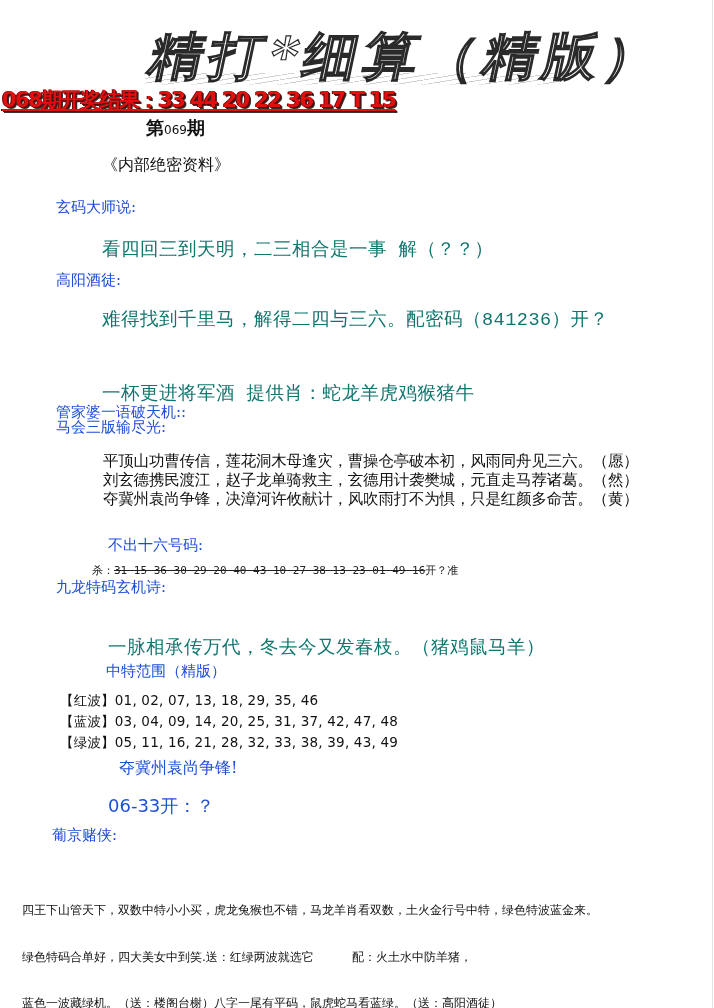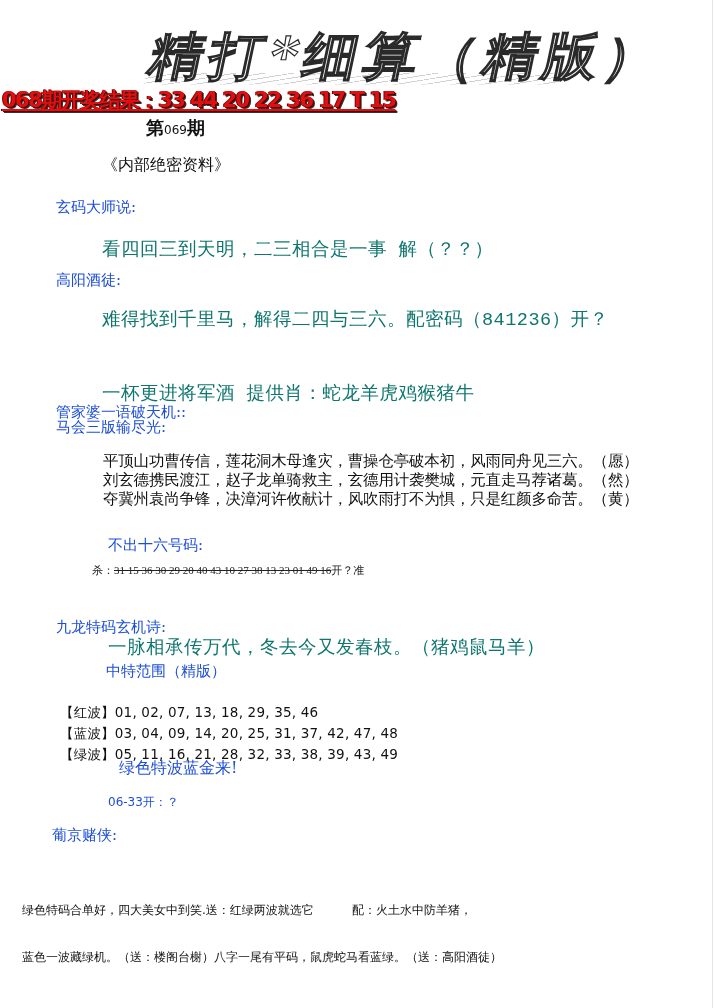--- a/index.html
+++ b/index.html
@@ -32,21 +32,21 @@
   }
 
   .issue { left: 146px; top: 116px; font-family: "DejaVu Sans", sans-serif; font-weight: bold; font-size: 18px; color: #111; }
   .issue .num { font-weight: normal; font-size: 12px; }
 
   .sect-title { font-size: 16px; color: #111; }
   .label { font-size: 15px; color: #1d4ed8; }
   .big { font-size: 18.5px; color: #0f766e; font-family: Liberation Mono, monospace; letter-spacing: 0.5px; }
   .poem { font-size: 15.5px; line-height: 19px; color: #111; font-family: "DejaVu Sans", sans-serif; letter-spacing: -0.2px; }
   .kill { font-size: 11px; font-family: "DejaVu Sans Mono", monospace; color: #222; }
-  .kill .struck { text-decoration: line-through; text-decoration-thickness: 1px; font-family: Liberation Serif, serif; }
+  .kill .struck { text-decoration: line-through; text-decoration-thickness: 1px; }
   .waves { font-size: 13.5px; line-height: 21px; color: #111; font-family: "DejaVu Sans", sans-serif; letter-spacing: 0.2px; }
   .waves .tag { font-family: "DejaVu Serif", serif; }
   .small { font-size: 12px; line-height: 15.5px; color: #111; font-family: "DejaVu Sans", sans-serif; }
 </style>
 </head>
 <body>
 
 <div class="page-border"></div>
 
 <div class="abs title-art">
@@ -76,30 +76,31 @@
   <div>平顶山功曹传信，莲花洞木母逢灾，曹操仓亭破本初，风雨同舟见三六。（愿）</div>
   <div>刘玄德携民渡江，赵子龙单骑救主，玄德用计袭樊城，元直走马荐诸葛。（然）</div>
   <div>夺冀州袁尚争锋，决漳河许攸献计，风吹雨打不为惧，只是红颜多命苦。（黄）</div>
 </div>
 <div class="abs label" style="left:108px; top:514px;margin-top:22px;">不出十六号码:</div>
 
 <div class="abs kill" style="left:92px; top:563px;">
   <span>杀：</span><span class="struck">31 15 36 30 29 20 40 43 10 27 38 13 23 01 49 16</span><span>开？准</span>
 </div>
 
-<div class="abs label" style="left:56px; top:618px;text-align:center;">九龙特码玄机诗:</div>
+<div class="abs label" style="left:56px; top:578px;text-align:center;">九龙特码玄机诗:</div>
 <div class="abs big" style="left:108px; top:634px;">一脉相承传万代，冬去今又发春枝。（猪鸡鼠马羊）</div>
 <div class="abs label" style="left:106px; top:662px;">中特范围（精版）</div>
 
-<div class="abs waves" style="left:60px; top:690px;margin-top:12px;">
+<div class="abs waves" style="left:60px; top:690px;">
   <div><span class="tag">【红波】</span><span>01, 02, 07, 13, 18, 29, 35, 46</span></div>
   <div><span class="tag">【蓝波】</span><span>03, 04, 09, 14, 20, 25, 31, 37, 42, 47, 48</span></div>
   <div><span class="tag">【绿波】</span><span>05, 11, 16, 21, 28, 32, 33, 38, 39, 43, 49</span></div>
 </div>
 
-<div class="abs label" style="left:119px; top:758px; font-size:16px;">绿色特波蓝金来!</div>
-<div class="abs label" style="left:108px; top:794px; font-family:'DejaVu Sans', sans-serif; font-size:12px;">06-33开：？</div>
+<div class="abs label" style="left:119px; top:758px; font-size:16px;">夺冀州袁尚争锋!</div>
+<div class="abs label" style="left:108px; top:794px; font-family:'DejaVu Sans', sans-serif; font-size:18px;">06-33开：？</div>
 
 <div class="abs label" style="left:52px; top:826px;">葡京赌侠:</div>
 <div class="abs small" style="left:22px; top:872px; white-space:pre;">
+  <div>四王下山管天下，双数中特小小买，虎龙兔猴也不错，马龙羊肖看双数，土火金行号中特，绿色特波蓝金来。</div>
   <div>绿色特码合单好，四大美女中到笑.送：红绿两波就选它          配：火土水中防羊猪，</div>
   <div>蓝色一波藏绿机。（送：楼阁台榭）八字一尾有平码，鼠虎蛇马看蓝绿。（送：高阳酒徒）</div>
 </div>
 
 </body></html>

